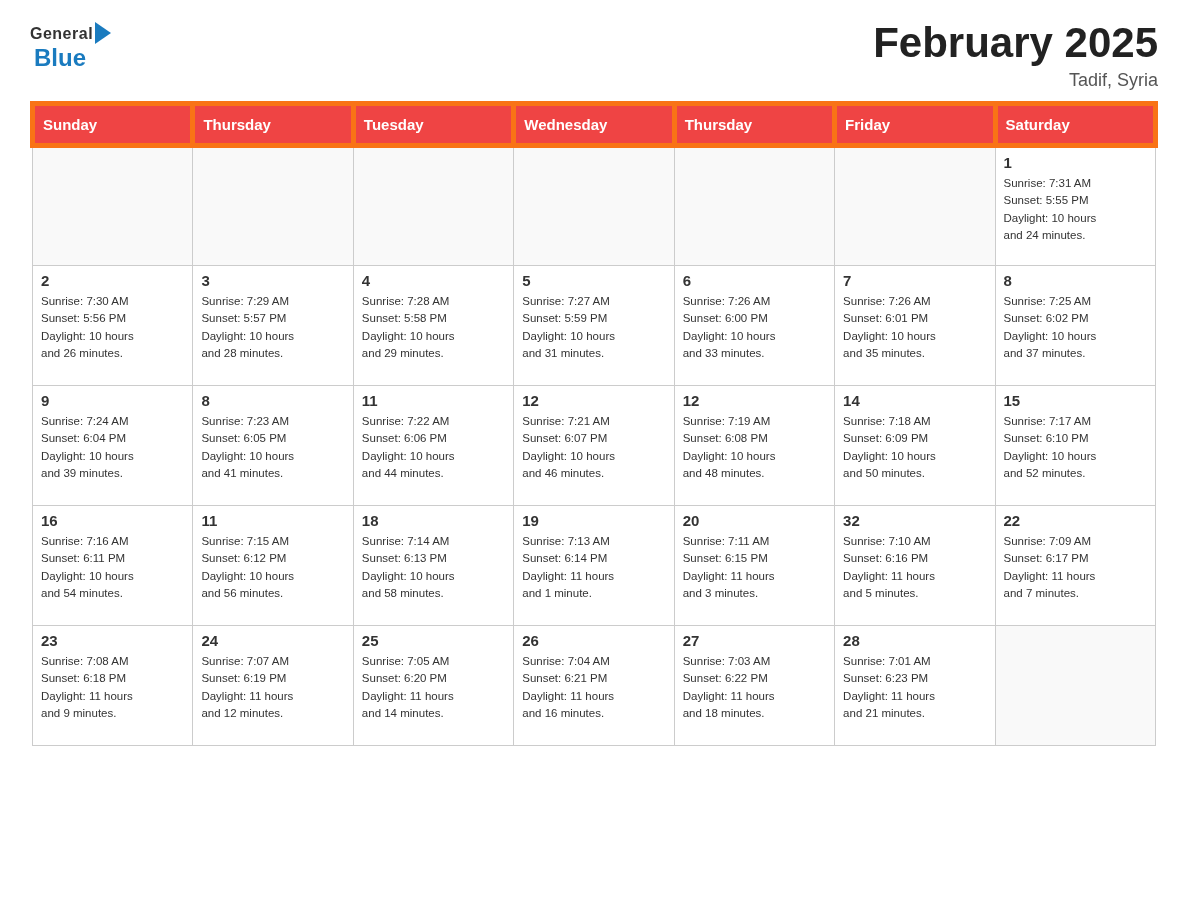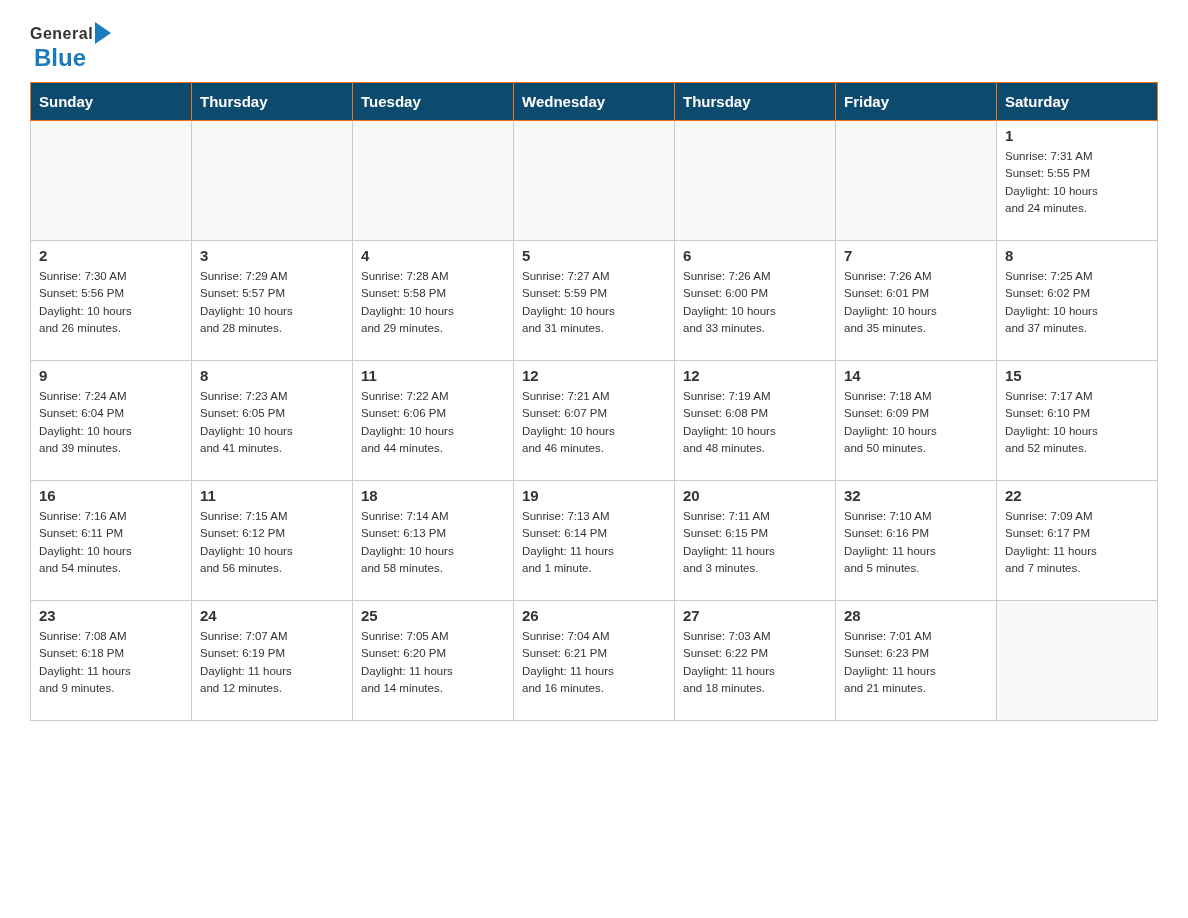--- a/index.html
+++ b/index.html
@@ -29,27 +29,27 @@
       font-size: 18px;
       color: #555;
       margin-top: 4px;
     }
     .calendar {
       width: 100%;
       border-collapse: collapse;
       table-layout: fixed;
     }
     .calendar thead tr th {
-      background-color: #0c4a6e;
+      background-color: #ef4444;
       color: #fff;
       font-size: 15px;
       font-weight: bold;
       padding: 10px 8px;
       text-align: left;
-      border: 1px solid #f97316;
+      border: 5px solid #f97316;
     }
     .calendar tbody tr td {
       vertical-align: top;
       padding: 6px 8px;
       border: 1px solid #ccc;
       font-size: 12px;
       color: #333;
       height: 120px;
       background: #fff;
     }
@@ -94,20 +94,24 @@
       <span style="display:inline-block;margin-left:2px;margin-top:2px;">
         <svg width="16" height="22" viewBox="0 0 16 22">
             <polygon points="0,0 16,11 0,22" fill="#1a7bbf"></polygon>
           </svg>
       </span>
     </div>
     <div class="logo-line2">
       <span style="font-size:24px;font-weight:bold;color:#1a7bbf;">Blue</span>
     </div>
   </div>
+  <div class="title-block">
+    <div class="month-title">February 2025</div>
+    <div class="location-title">Tadif, Syria</div>
+  </div>
 </div>
 
 <table class="calendar">
   <thead>
     <tr>
     <th>Sunday</th>
         <th>Thursday</th>
         <th>Tuesday</th>
         <th>Wednesday</th>
         <th>Thursday</th>

